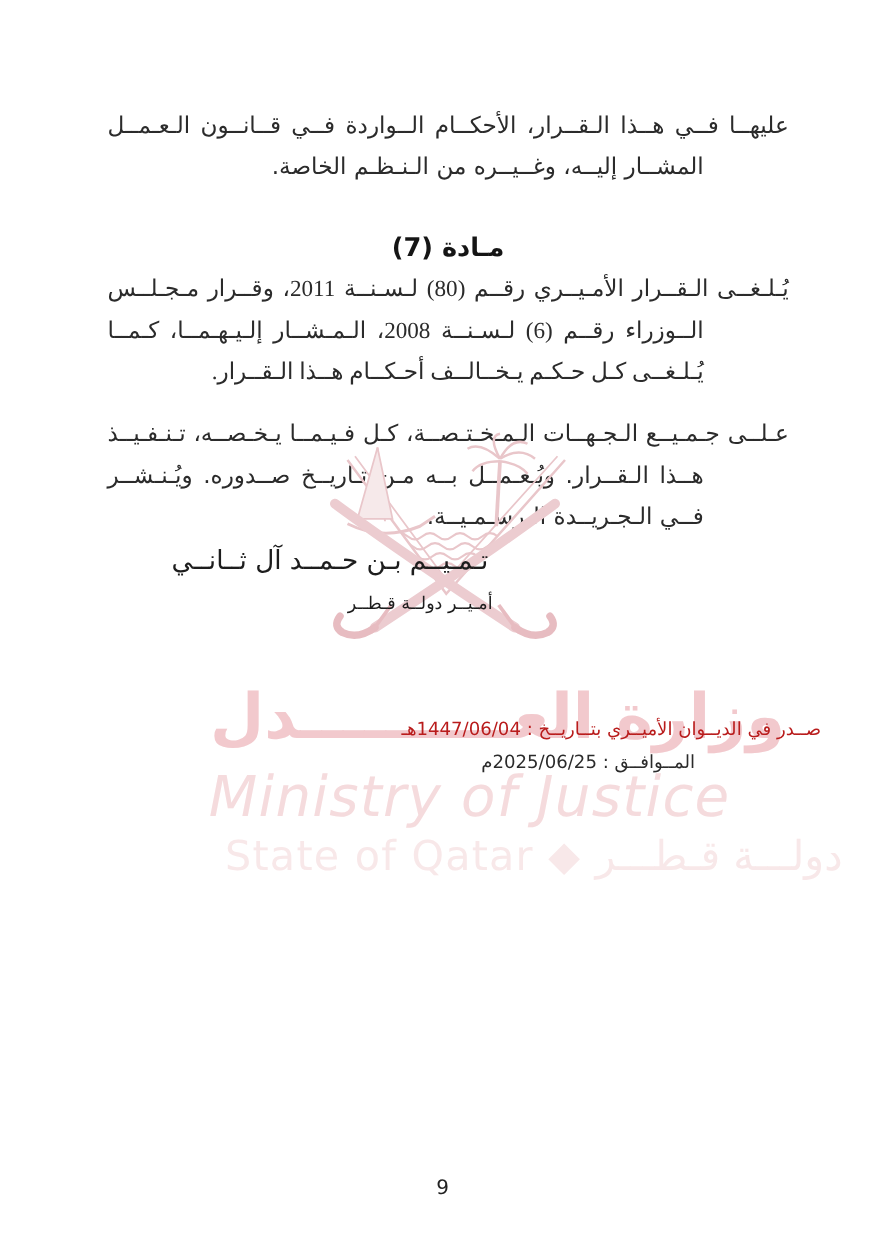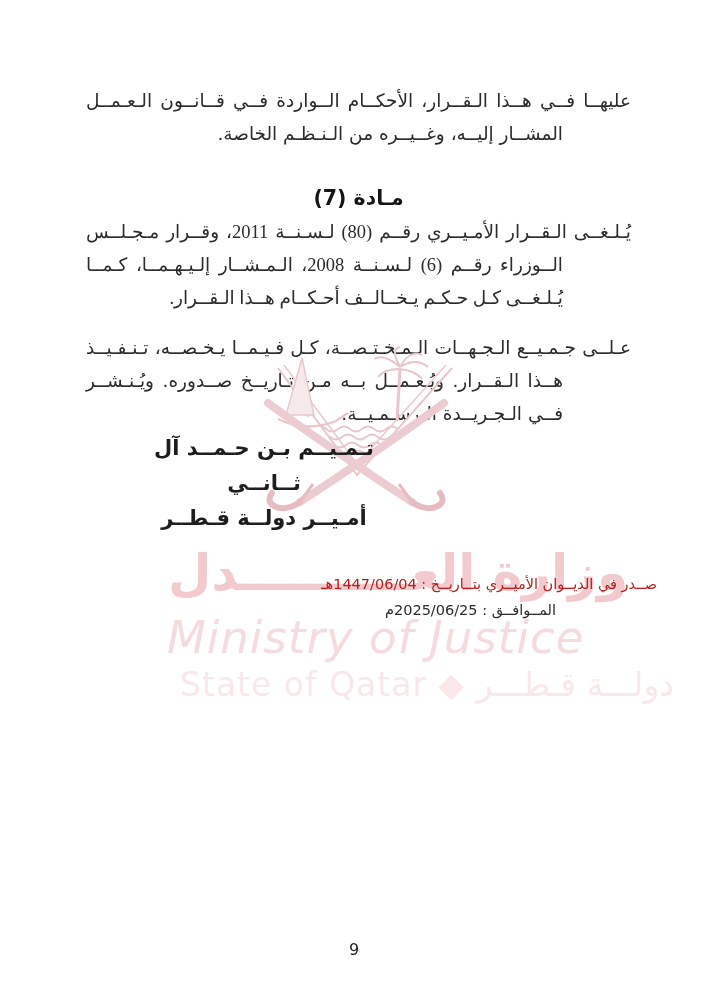--- a/index.html
+++ b/index.html
@@ -37,25 +37,25 @@
     margin:15px 0 0 0;
   }
   .para+ .article-heading{margin-top:32px;}
   .article-heading + .para{margin-top:1px;font-family:Liberation Serif, serif;}
 
   
   .signature{
     position:absolute;
     left:134px;top:431px;width:260px;
     direction:rtl;text-align:center;
-    font-weight:bold;color:#1d1d1d;
+    font-weight:normal;color:#1d1d1d;
     z-index:3;
   }
   .signature .sig-name{font-size:21px;line-height:35px;}
-  .signature .sig-title{font-size:21px;line-height:35px;}
+  .signature .sig-title{font-size:14px;line-height:35px;text-align:right;}
 
   
   .issued-line1{
     position:absolute;top:572px;right:51px;
     direction:rtl;font-size:14.5px;line-height:25px;color:#b91c1c;z-index:3;
   }
   .issued-line2{
     position:absolute;top:598px;right:152px;
     direction:rtl;font-size:14.5px;line-height:25px;color:#2b2b2b;z-index:3;
   }

